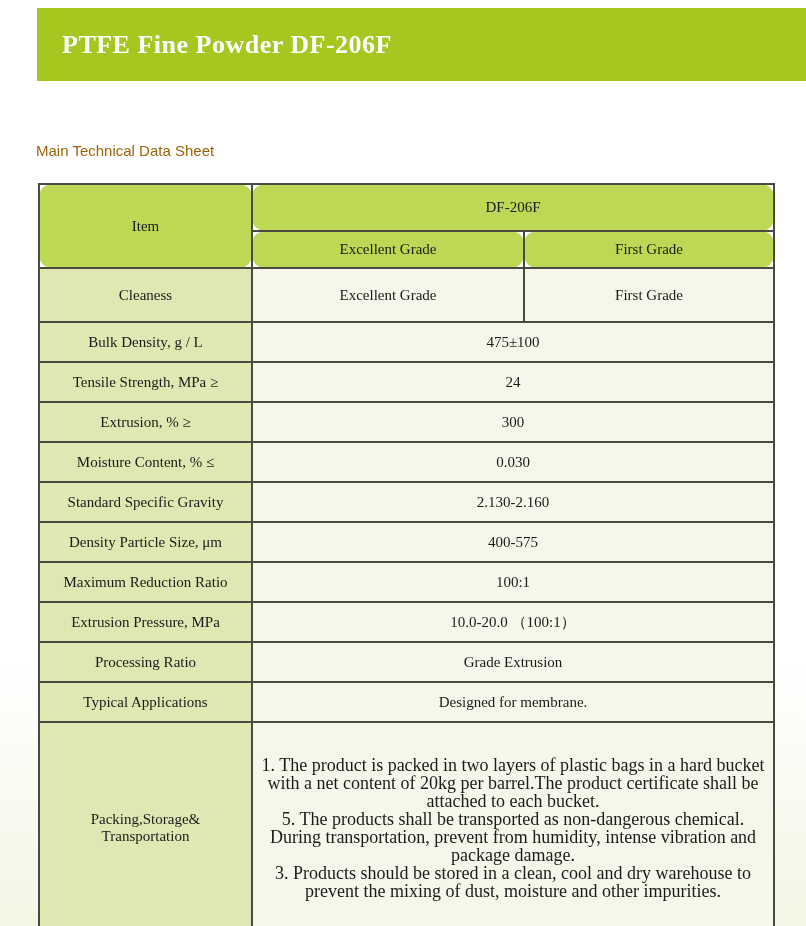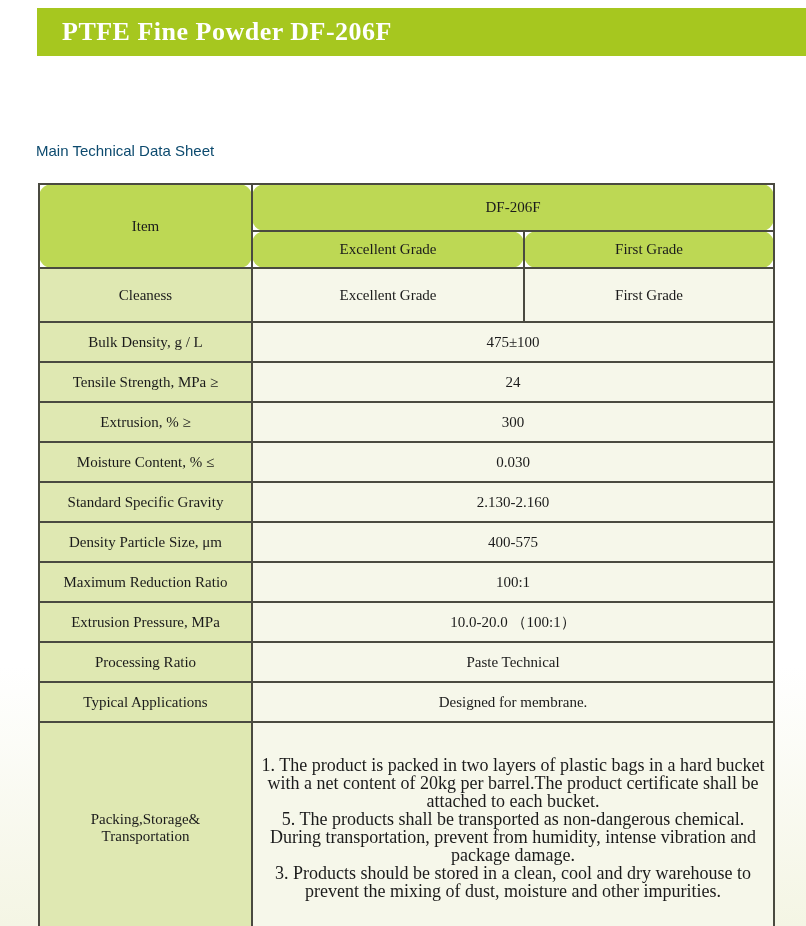--- a/index.html
+++ b/index.html
@@ -6,39 +6,39 @@
   body {
     width: 806px; height: 926px;
     background: linear-gradient(180deg, #ffffff 0%, #ffffff 72%, #f4f5e4 100%);
     font-family: "Liberation Serif", serif;
     color: #1b1b1b;
     position: relative;
     overflow: hidden;
   }
   .banner {
     position: absolute;
-    left: 37px; top: 8px; right: 0; height: 48px;
+    left: 37px; top: 8px; right: 0; height: 73px;
     background: #a6c71f;
     display: flex; align-items: center;
     padding-left: 25px;
     box-sizing: border-box;
   }
   .banner-title {
     color: #ffffff;
     font-family: "Liberation Serif", serif;
     font-weight: bold;
     font-size: 26px;
     letter-spacing: 0.5px;
   }
   .section-heading {
     position: absolute;
     left: 36px; top: 142px;
     font-family: "Liberation Sans", sans-serif;
     font-size: 15px;
-    color: #0c4a6e;
+    color: #a16207;
   }
   table.datasheet {
     position: absolute;
     left: 38px; top: 183px;
     width: 735px;
     border-collapse: collapse;
     table-layout: fixed;
     font-size: 15px;
   }
   table.datasheet td, table.datasheet th {
@@ -125,21 +125,21 @@
     <tr class="r-std">
       <td class="lbl">Maximum Reduction Ratio</td>
       <td class="val" colspan="2">100:1</td>
     </tr>
     <tr class="r-std">
       <td class="lbl">Extrusion Pressure, MPa</td>
       <td class="val" colspan="2">10.0-20.0 （100:1）</td>
     </tr>
     <tr class="r-std">
       <td class="lbl">Processing Ratio</td>
-      <td class="val" colspan="2">Paste Technical</td>
+      <td class="val" colspan="2">Grade Extrusion</td>
     </tr>
     <tr class="r-std">
       <td class="lbl">Typical Applications</td>
       <td class="val" colspan="2">Designed for membrane.</td>
     </tr>
     <tr class="r-pack">
       <td class="lbl pack-label">Packing,Storage&amp;
 Transportation</td>
       <td class="val pack-text" colspan="2">
         <p>1. The product is packed in two layers of plastic bags in a hard bucket with a net content of 20kg per barrel.The product certificate shall be attached to each bucket.</p>

